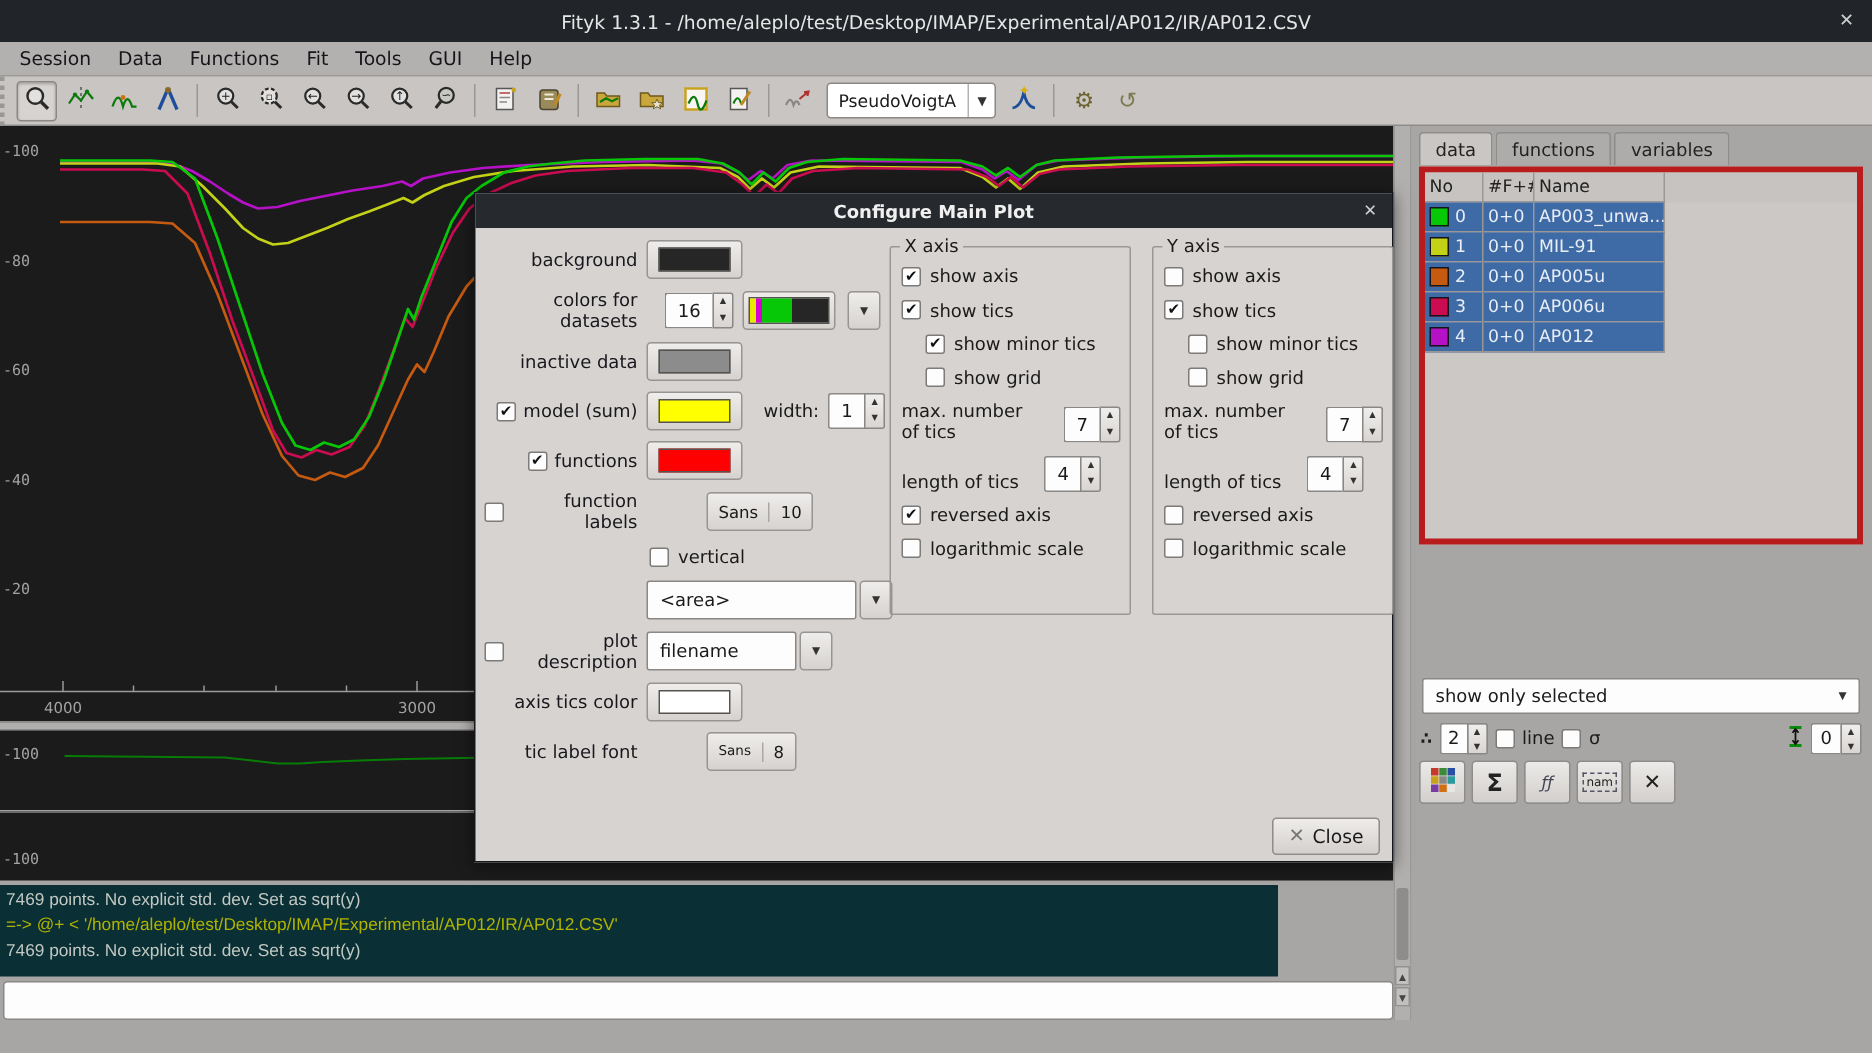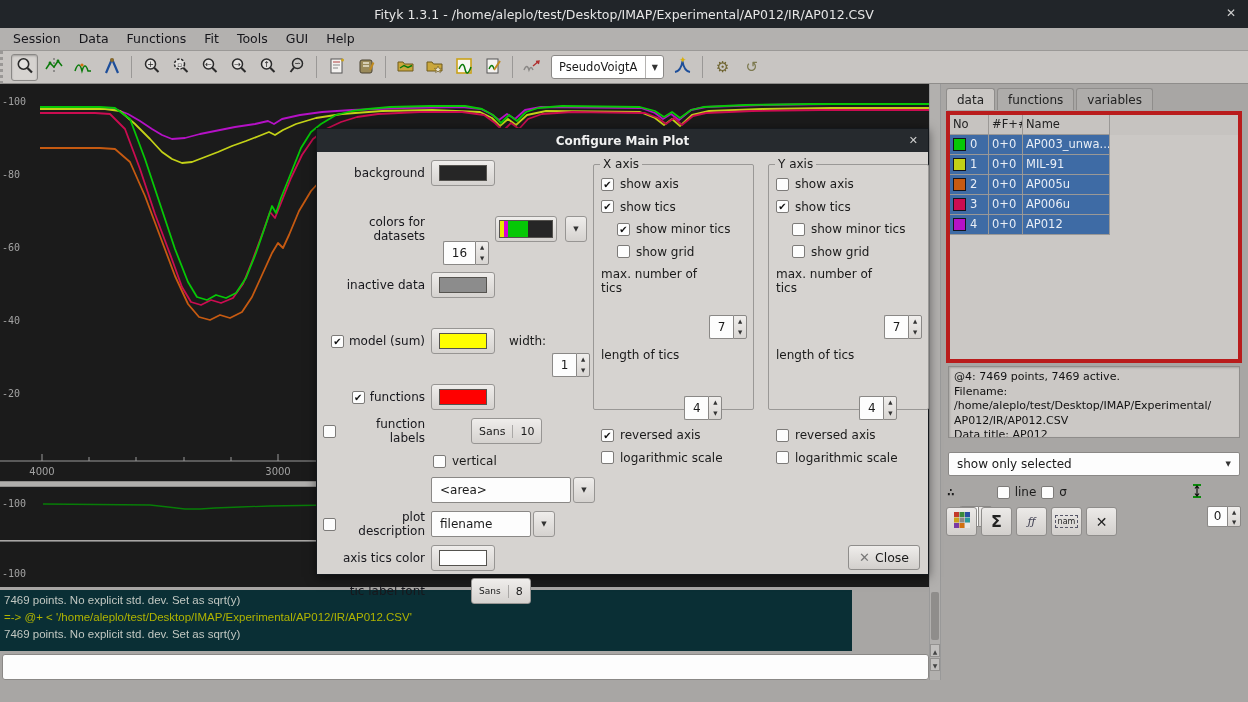--- a/index.html
+++ b/index.html
@@ -50,21 +50,21 @@
   .drow.sel .c { background:#3e6ba5; color:#e9eef6; }
   .swatch { width:13px; height:13px; border:1px solid #14141c; margin-right:4px; flex:none; }
   .infobox { position:absolute; left:7px; top:282px; width:292px; height:72px; background:#cbc8c5; border:1px solid #8f8d8b; box-shadow:inset 1px 1px 2px rgba(0,0,0,.18); font-size:11px; line-height:14.5px; padding:3px 5px; color:#111; overflow:hidden; }
   .selcombo { position:absolute; left:7px; top:368px; width:292px; height:24px; background:#fdfdfd; border:1px solid #8a8886; border-radius:2px; display:flex; align-items:center; justify-content:space-between; padding:0 8px; font-size:12px; }
   .ctrlrow { position:absolute; left:6px; top:397px; width:294px; height:22px; display:flex; align-items:center; gap:5px; }
   .btnrow { position:absolute; left:5px; top:423px; display:flex; gap:4px; }
   .sqbtn { width:31px; height:29px; background:linear-gradient(#eceae8,#d2cfcc); border:1px solid #8f8d8b; border-radius:3px; display:flex; align-items:center; justify-content:center; font-size:14px; color:#222; }
 
   
   .cb { width:13px; height:13px; background:#fdfdfd; border:1px solid #7d7b79; border-radius:2px; font:bold 10px/12px "DejaVu Sans",sans-serif; text-align:center; color:#101010; flex:none; }
-  .spin { display:flex; height:24px;margin-top:48px; }
+  .spin { display:flex; height:24px; }
   .spin .sval { background:#fdfdfd; border:1px solid #8a8886; border-right:none; border-radius:2px 0 0 2px; display:flex; align-items:center; justify-content:center; font-size:12px; padding:0 4px; min-width:24px; }
   .spin .sarrs { width:14px; display:flex; flex-direction:column; border:1px solid #8a8886; border-radius:0 2px 2px 0; background:linear-gradient(#f0eeec,#d8d5d2); }
   .spin .sarrs div { flex:1; font-size:5.5px; text-align:center; line-height:10px; color:#333; }
   .swbtn { height:26px; background:linear-gradient(#efedeb,#d5d2cf); border:1px solid #979593; border-radius:3px; display:flex; align-items:center; justify-content:center; padding:0 7px; }
   .swbtn .inner { width:48px; height:16px; border:1px solid #55534f; }
   .fontbtn { height:26px; background:linear-gradient(#efedeb,#d5d2cf); border:1px solid #979593; border-radius:3px; display:flex; align-items:center; font-size:11px;margin-left:40px; }
   .fontbtn span { padding:0 7px; }
   .fontbtn .fsz { border-left:1px solid #aaa8a6; }
   .gcombo { display:flex; }
   .gcombo .gfield { background:#fdfdfd; border:1px solid #8a8886; height:26px; display:flex; align-items:center; padding:0 8px; font-size:12px; border-radius:2px; }
@@ -78,21 +78,21 @@
   .dbody { position:relative; width:100%; height:424px; }
   .leftcol { position:absolute; left:6px; top:8px; width:268px; display:flex; flex-direction:column; gap:7px; }
   .frow { display:flex; align-items:center; gap:6px; min-height:26px; }
   .frow .lab { width:102px; text-align:right; font-size:12px; color:#17171c; flex:none; display:flex; justify-content:flex-end; align-items:center; gap:5px; }
   .groupbox { position:absolute; top:12px; width:161px; height:246px; border:1px solid #9a9896; border-radius:2px; }
   .groupbox.gx { left:276px; } .groupbox.gy { left:451px; }
   .glegend { position:absolute; top:-8px; left:6px; background:#d6d3d0; padding:0 3px; font-size:12px; }
   .ginner { padding:12px 6px 6px 7px; display:flex; flex-direction:column; gap:8.5px; }
   .cbrow { display:flex; align-items:center; gap:6px; font-size:12px; }
   .cbrow.ind { padding-left:16px; }
-  .numrow { display:flex; align-items:flex-start; gap:5px; font-size:12px; }
+  .numrow { display:flex; align-items:flex-end; gap:17px; font-size:12px; }
   .dlgnote { position:absolute; left:0; top:372px; width:100%; text-align:center; font-size:11px; color:#222; }
   .closebtn { position:absolute; right:8px; top:393px; height:25px; padding:0 10px; background:linear-gradient(#efedeb,#d2cfcc); border:1px solid #8f8d8b; border-radius:3px; display:flex; align-items:center; gap:5px; font-size:12.5px; }
   .closebtn .xglyph { color:#777; font-weight:bold; font-size:13px; }
 
   
   .statusbar { position:absolute; left:0; top:596px; width:1248px; height:22px; background:#a8a6a4; border-top:1px solid #8f8d8b; display:flex; align-items:center; justify-content:flex-end; gap:8px; padding-right:40px; font-size:13px; color:#222; }
   .mousebtn { width:29px; height:17px; background:linear-gradient(#e8e6e4,#ccc9c6); border:1px solid #8f8d8b; border-radius:3px; display:flex; align-items:center; justify-content:center; margin-right:18px; }
   .micon { display:inline-block; }
 
   svg text { font-family:"DejaVu Sans",sans-serif; }
@@ -360,26 +360,20 @@
       <div class="drow sel">
         <div class="c c1">
             <span class="swatch" style="background: rgb(181, 17, 198);"></span>
             <span>4</span>
           </div>
         <div class="c c2">0+0</div>
         <div class="c c3">AP012</div>
       </div>
     </div>
 
-    <div class="infobox">
-      <div>@4: 7469 points, 7469 active.</div>
-      <div>Filename: /home/aleplo/test/Desktop/IMAP/Experimental/</div>
-      <div>AP012/IR/AP012.CSV</div>
-      <div>Data title: AP012</div>
-    </div>
 
     <div class="selcombo">
       <span>show only selected</span>
       <span style="font-size:7px;color:#333">▼</span>
     </div>
 
     <div class="ctrlrow">
       <span style="font-size:11px;font-weight:bold">∴</span>
       <div class="spin" style="height:21px">
         <div class="sval" style="min-width:18px">2</div>

